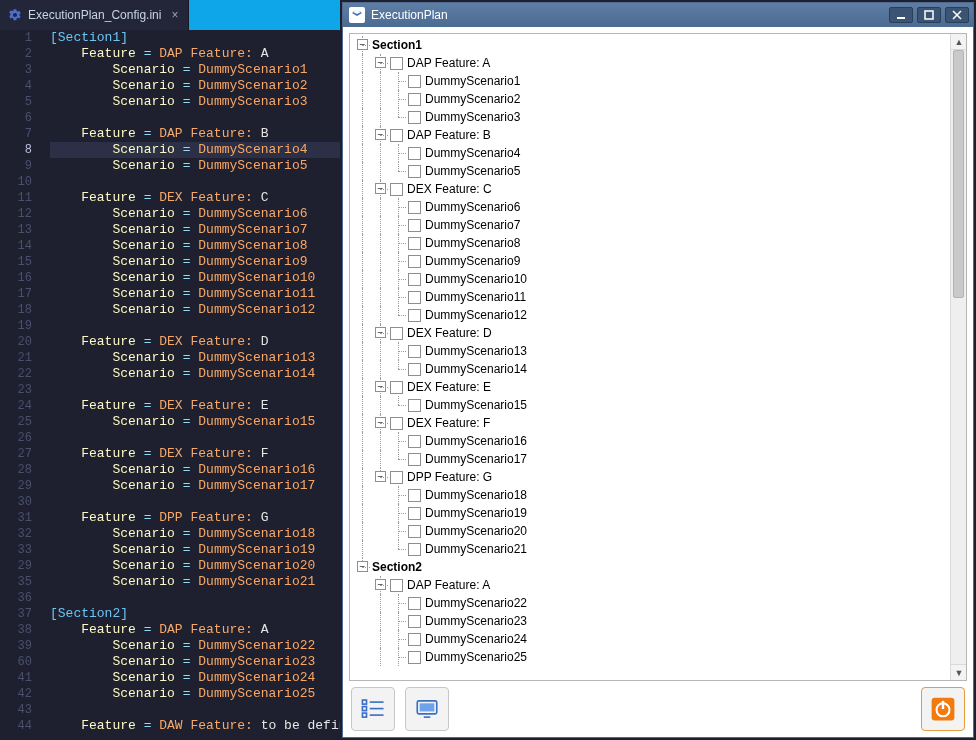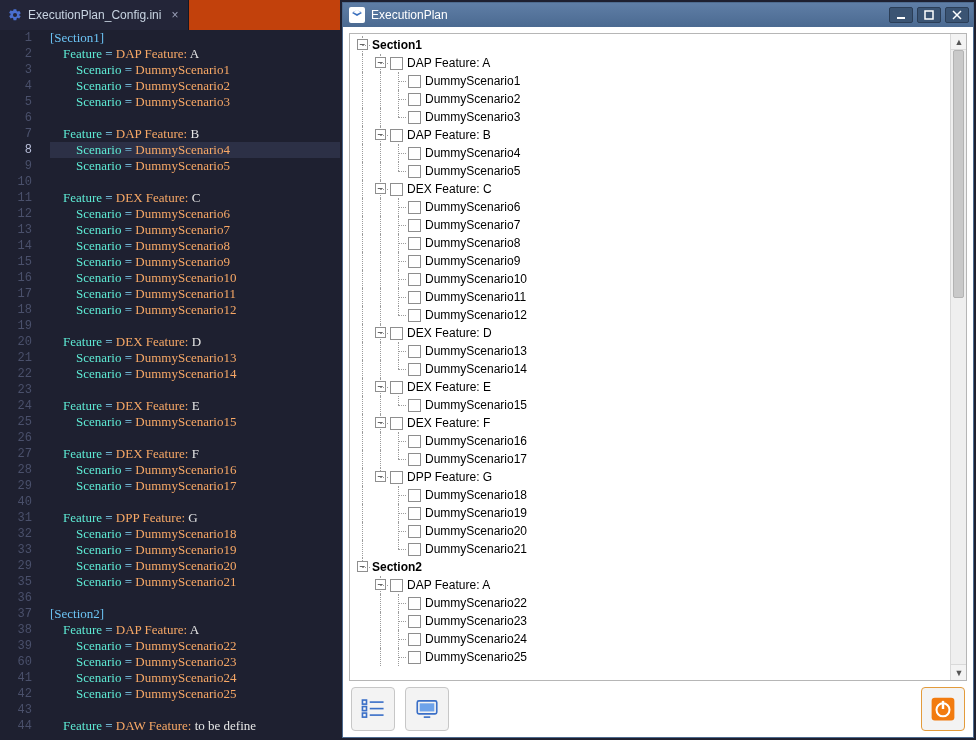--- a/index.html
+++ b/index.html
@@ -18,21 +18,21 @@
     position: absolute;
     top: 0;
     left: 0;
     width: 340px;
     height: 740px;
     background: #1e2030;
     color: #a6accd;
   }
   .tabbar {
     height: 30px;
-    background: #c2410c;
+    background: #0ea5e9;
     display: flex;
     align-items: center;
   }
   .tab {
     height: 30px;
     padding: 0 10px 0 8px;
     display: flex;
     align-items: center;
     gap: 6px;
     background: #232538;
@@ -69,24 +69,24 @@
   }
   .gutter div { height: 16px; }
   .gutter .hl { color: #b9bfda; }
   .code {
     position: absolute;
     top: 0; left: 50px; right: 0; bottom: 0;
     line-height: 16px;
     white-space: pre;
     color: #cdd4e0;
   }
-  .code .line { height: 16px; position: relative; font-family: Liberation Serif, serif; }
+  .code .line { height: 16px; position: relative; }
   .code .line.hl { background: #2c3046; }
   .tok-section { color: #6cc4f5; }
-  .tok-key { color: #5eead4; }
+  .tok-key { color: #fef9c3; }
   .tok-eq { color: #89ddff; }
   .tok-ident { color: #f8a866; }
   .tok-val { color: #e6e6e6; }
 
   
   .app-window {
     position: absolute;
     top: 2px;
     left: 342px;
     width: 632px;
@@ -299,21 +299,21 @@
         <div>20</div>
         <div>21</div>
         <div>22</div>
         <div>23</div>
         <div>24</div>
         <div>25</div>
         <div>26</div>
         <div>27</div>
         <div>28</div>
         <div>29</div>
-        <div>40</div>
+        <div>30</div>
         <div>31</div>
         <div>32</div>
         <div>33</div>
         <div>29</div>
         <div>35</div>
         <div>36</div>
         <div>37</div>
         <div>38</div>
         <div>39</div>
         <div>60</div>

